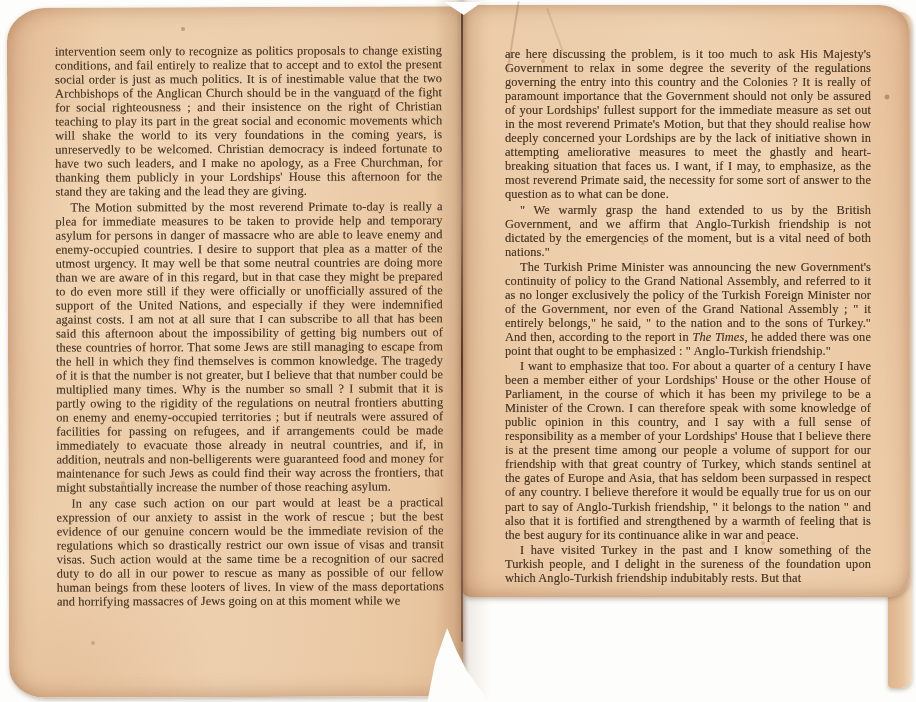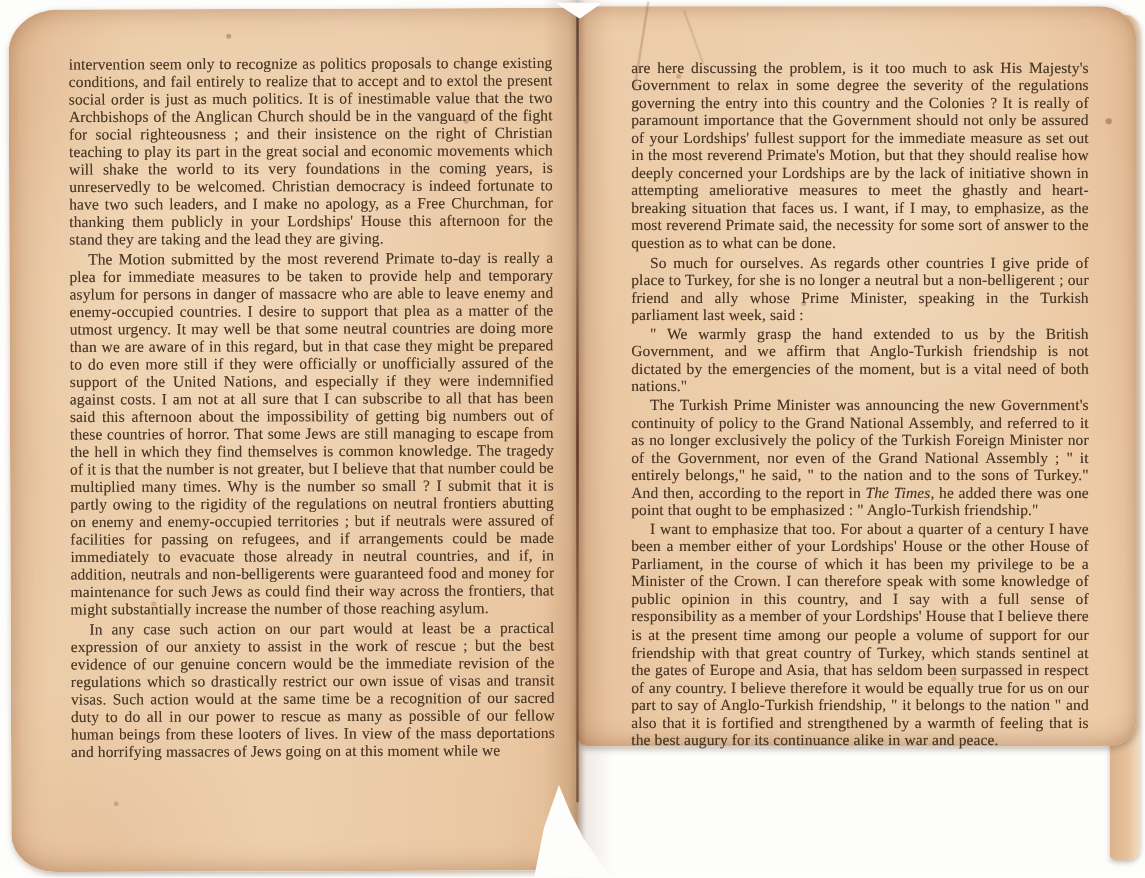--- a/index.html
+++ b/index.html
@@ -129,24 +129,24 @@
         <p class="para indent"><span>The Motion submitted by the most reverend Primate to-day is really a plea for immediate measures to be taken to provide help and temporary asylum for persons in danger of massacre who are able to leave enemy and enemy-occupied countries. I desire to support that plea as a matter of the utmost urgency. It may well be that some neutral countries are doing more than we are aware of in this regard, but in that case they might be prepared to do even more still if they were officially or unofficially assured of the support of the United Nations, and especially if they were indemnified against costs. I am not at all sure that I can subscribe to all that has been said this afternoon about the impossibility of getting big numbers out of these countries of horror. That some Jews are still managing to escape from the hell in which they find themselves is common knowledge. The tragedy of it is that the number is not greater, but I believe that that number could be multiplied many times. Why is the number so small ? I submit that it is partly owing to the rigidity of the regulations on neutral frontiers abutting on enemy and enemy-occupied territories ; but if neutrals were assured of facilities for passing on refugees, and if arrangements could be made immediately to evacuate those already in neutral countries, and if, in addition, neutrals and non-belligerents were guaranteed food and money for maintenance for such Jews as could find their way across the frontiers, that might substantially increase the number of those reaching asylum.</span></p>
         <p class="para indent"><span>In any case such action on our part would at least be a practical expression of our anxiety to assist in the work of rescue ; but the best evidence of our genuine concern would be the immediate revision of the regulations which so drastically restrict our own issue of visas and transit visas. Such action would at the same time be a recognition of our sacred duty to do all in our power to rescue as many as possible of our fellow human beings from these looters of lives. In view of the mass deportations and horrifying massacres of Jews going on at this moment while we</span></p>
       </div>
   </div>
 
   <div class="page page-right">
     <div class="crease-a"></div>
     <div class="crease-b"></div>
     <div class="text-col">
         <p class="para"><span>are here discussing the problem, is it too much to ask His Majesty's Government to relax in some degree the severity of the regulations governing the entry into this country and the Colonies ? It is really of paramount importance that the Government should not only be assured of your Lordships' fullest support for the immediate measure as set out in the most reverend Primate's Motion, but that they should realise how deeply concerned your Lordships are by the lack of initiative shown in attempting ameliorative measures to meet the ghastly and heart-breaking situation that faces us. I want, if I may, to emphasize, as the most reverend Primate said, the necessity for some sort of answer to the question as to what can be done.</span></p>
-        <p class="para indent"><span>So much for ourselves. As regards other countries I give pride of place to Turkey, for she is no longer a neutral but a non-belligerent ; our friend and ally whose Prime Minister, speaking in the Turkish parliament last week, said :</span></p>
         <p class="para indent"><span>" We warmly grasp the hand extended to us by the British Government, and we affirm that Anglo-Turkish friendship is not dictated by the emergencies of the moment, but is a vital need of both nations."</span></p>
         <p class="para indent"><span>The Turkish Prime Minister was announcing the new Government's continuity of policy to the Grand National Assembly, and referred to it as no longer exclusively the policy of the Turkish Foreign Minister nor of the Government, nor even of the Grand National Assembly ; " it entirely belongs," he said, " to the nation and to the sons of Turkey." And then, according to the report in </span><em>The Times</em><span>, he added there was one point that ought to be emphasized : " Anglo-Turkish friendship."</span></p>
         <p class="para indent"><span>I want to emphasize that too. For about a quarter of a century I have been a member either of your Lordships' House or the other House of Parliament, in the course of which it has been my privilege to be a Minister of the Crown. I can therefore speak with some knowledge of public opinion in this country, and I say with a full sense of responsibility as a member of your Lordships' House that I believe there is at the present time among our people a volume of support for our friendship with that great country of Turkey, which stands sentinel at the gates of Europe and Asia, that has seldom been surpassed in respect of any country. I believe therefore it would be equally true for us on our part to say of Anglo-Turkish friendship, " it belongs to the nation " and also that it is fortified and strengthened by a warmth of feeling that is the best augury for its continuance alike in war and peace.</span></p>
+        <p class="para indent"><span>I have visited Turkey in the past and I know something of the Turkish people, and I delight in the sureness of the foundation upon which Anglo-Turkish friendship indubitably rests. But that</span></p>
       </div>
   </div>
 
   <div class="spine"></div>
   <div class="spine-line"></div>
   <div class="top-notch"></div>
   <div class="bottom-tear"></div>
   <div class="specks"></div>
 
 </div>

